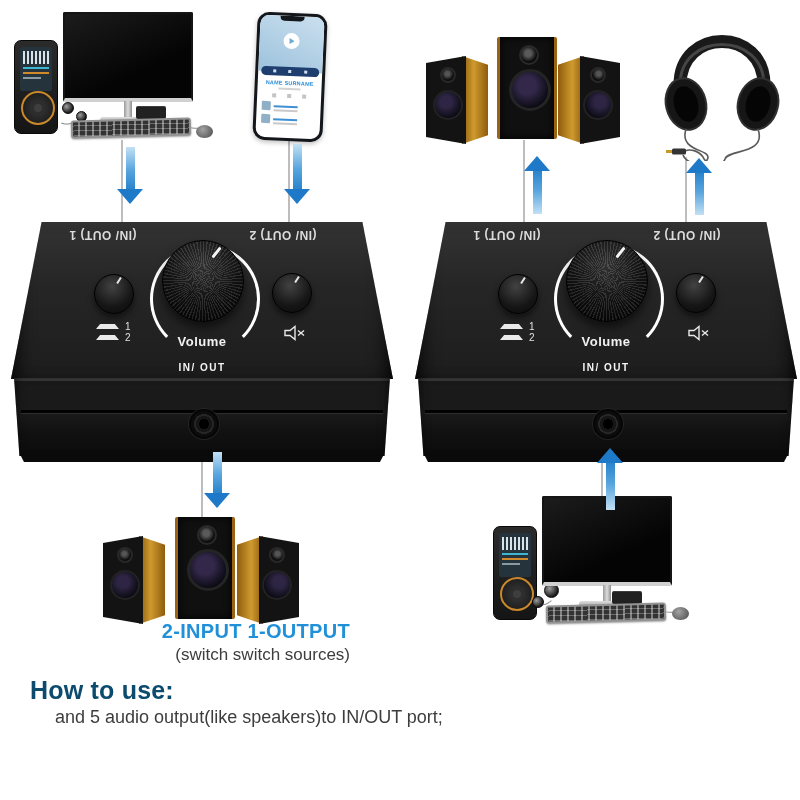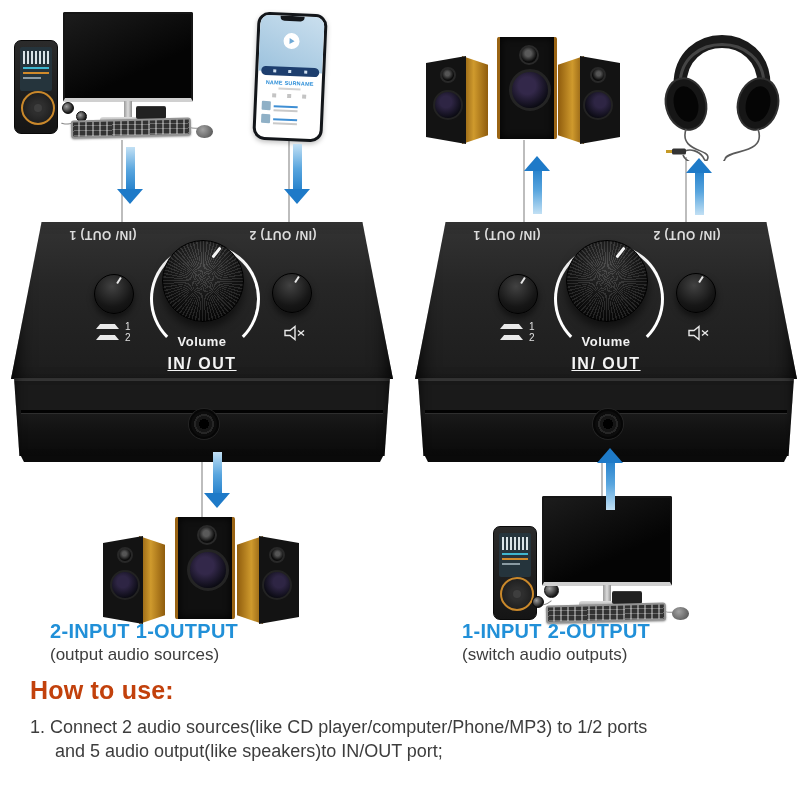--- a/index.html
+++ b/index.html
@@ -47,21 +47,21 @@
         background:radial-gradient(circle at 45% 30%,#424242,#161616 60%,#090909);
         border:1px solid #000;box-shadow:0 4px 6px rgba(0,0,0,.5);}
   .sk-l{left:83px;top:52px;} .sk-r{left:261px;top:51px;}
   .stick{position:absolute;left:23px;top:2px;width:2px;height:7px;background:#e8e8e8;transform:rotate(33deg);}
   .selicon{position:absolute;left:85px;top:100px;width:44px;height:24px;}
   .selbar{position:absolute;left:0;width:23px;height:5px;background:#eaeaea;clip-path:polygon(18% 0,82% 0,100% 100%,0 100%);}
   .selbar.b1{top:2px;} .selbar.b2{top:13px;}
   .selnum{position:absolute;left:29px;color:#e0e0e0;font-size:10px;line-height:10px;}
   .selnum.n1{top:0;} .selnum.n2{top:11px;}
   .muteicon{position:absolute;left:272px;top:102px;width:24px;height:18px;}
-  .inout{position:absolute;left:50%;bottom:6px;transform:translateX(-50%);color:#f4f4f4;font-size:16px;font-weight:700;letter-spacing:1.5px;white-space:nowrap;text-decoration:underline;}
+  .inout{position:absolute;left:50%;bottom:6px;transform:translateX(-50%);color:#f4f4f4;font-size:10px;font-weight:700;letter-spacing:1.5px;white-space:nowrap;}
 
   
   .monitor{z-index:3;}
   .mon-screen{width:126px;height:84px;background:linear-gradient(155deg,#1c1c1c,#040404 65%);
         border:2px solid #151515;border-bottom:4px solid #d0d0d0;border-radius:2px;}
   .mon-stand{width:8px;height:16px;margin:-1px auto 0;background:linear-gradient(90deg,#9a9a9a,#dcdcdc 50%,#8f8f8f);}
   .mon-base{width:56px;height:6px;margin:0 auto;background:linear-gradient(180deg,#dedede,#a5a5a5);border-radius:3px;}
   .keyboard{width:120px;height:18px;background:#949494;border-radius:3px;transform:rotate(-1.5deg);overflow:hidden;
         box-shadow:0 1px 2px rgba(0,0,0,.4);z-index:3;}
   .keys{position:absolute;inset:2px;background:repeating-linear-gradient(90deg,#333 0 5px,#828282 5px 7px);}
@@ -113,25 +113,25 @@
   .spk-s.flip{transform:scaleX(-1);}
   .s-wood{position:absolute;right:0;top:0;bottom:0;width:26px;
         background:linear-gradient(90deg,#8a5a10,#cf9a2d 45%,#8f5c0d);clip-path:polygon(0 0,100% 10%,100% 90%,0 100%);}
   .s-face{position:absolute;left:0;top:0;bottom:0;width:40px;background:#131313;clip-path:polygon(0 8%,100% 0,100% 100%,0 92%);}
   .s-face .tweet{position:absolute;left:50%;top:11px;width:12px;height:12px;margin-left:-6px;border-radius:50%;
         background:radial-gradient(circle at 45% 40%,#555 0 2px,#0b0b0b 65%);border:2px solid #282828;}
   .s-face .woof{position:absolute;left:50%;top:34px;width:26px;height:26px;margin-left:-13px;border-radius:50%;
         background:radial-gradient(circle at 42% 38%,#2e2544 0 26%,#0a0a12 75%);border:2px solid #222;}
 
   
-  .scn-label{position:absolute;width:300px;text-align:left;z-index:5;}
+  .scn-label{position:absolute;width:300px;text-align:right;z-index:5;}
   .scn-title{font-size:20px;font-weight:700;color:#2190d8;letter-spacing:.3px;}
   .scn-sub{font-size:17px;color:#3d3d3d;margin-top:2px;}
   .howto{position:absolute;left:30px;top:676px;width:750px;color:#3d3d3d;z-index:5;}
-  .howto-h{font-size:25px;font-weight:800;color:#c2410c;letter-spacing:.2px;}
+  .howto-h{font-size:25px;font-weight:800;color:#0c4a6e;letter-spacing:.2px;}
   .howto-line{font-size:18px;line-height:24px;}
   .howto-line.l1{margin-top:10px;}
   .howto-line.l2{padding-left:25px;}
 </style>
 </head>
 <body>
 
 <div id="canvas">
 
   <div class="mp3 abs" style="left:14px;top:40px">
@@ -339,21 +339,21 @@
   <div class="spk-s flip abs" style="left:237px;top:536px">
     <div class="s-wood"></div>
     <div class="s-face">
       <span class="tweet"></span>
       <span class="woof"></span>
     </div>
   </div>
 
   <div class="scn-label" style="left:50px;top:620px">
     <div class="scn-title">2-INPUT 1-OUTPUT</div>
-    <div class="scn-sub">(output audio sources)</div>
+    <div class="scn-sub">(switch switch sources)</div>
   </div>
 
   <div class="cable" style="left:601px;top:432px;height:66px"></div>
   <div class="arrow up" style="left:597px;top:448px;height:62px">
       <div class="head"></div>
       <div class="shaft"></div>
     </div>
 
   <div class="mp3 abs" style="left:493px;top:526px">
     <div class="mp3-screen">
@@ -376,24 +376,19 @@
     <div class="mon-base"></div>
   </div>
   <div class="pcbox abs" style="left:612px;top:591px"></div>
   <div class="wire abs" style="left:644px;top:590px;width:40px;height:20px;transform:rotate(14deg)"></div>
   <div class="keyboard abs" style="left:546px;top:604px">
     <div class="keys"></div>
     <div class="keys2"></div>
   </div>
   <div class="mouse abs" style="left:672px;top:607px"></div>
 
-  <div class="scn-label" style="left:462px;top:620px">
-    <div class="scn-title">1-INPUT 2-OUTPUT</div>
-    <div class="scn-sub">(switch audio outputs)</div>
-  </div>
 
   <div class="howto">
     <div class="howto-h">How to use:</div>
-    <div class="howto-line l1">1. Connect 2 audio sources(like CD player/computer/Phone/MP3) to 1/2 ports</div>
     <div class="howto-line l2">and 5 audio output(like speakers)to IN/OUT port;</div>
   </div>
 
 </div>
 
 </body></html>

